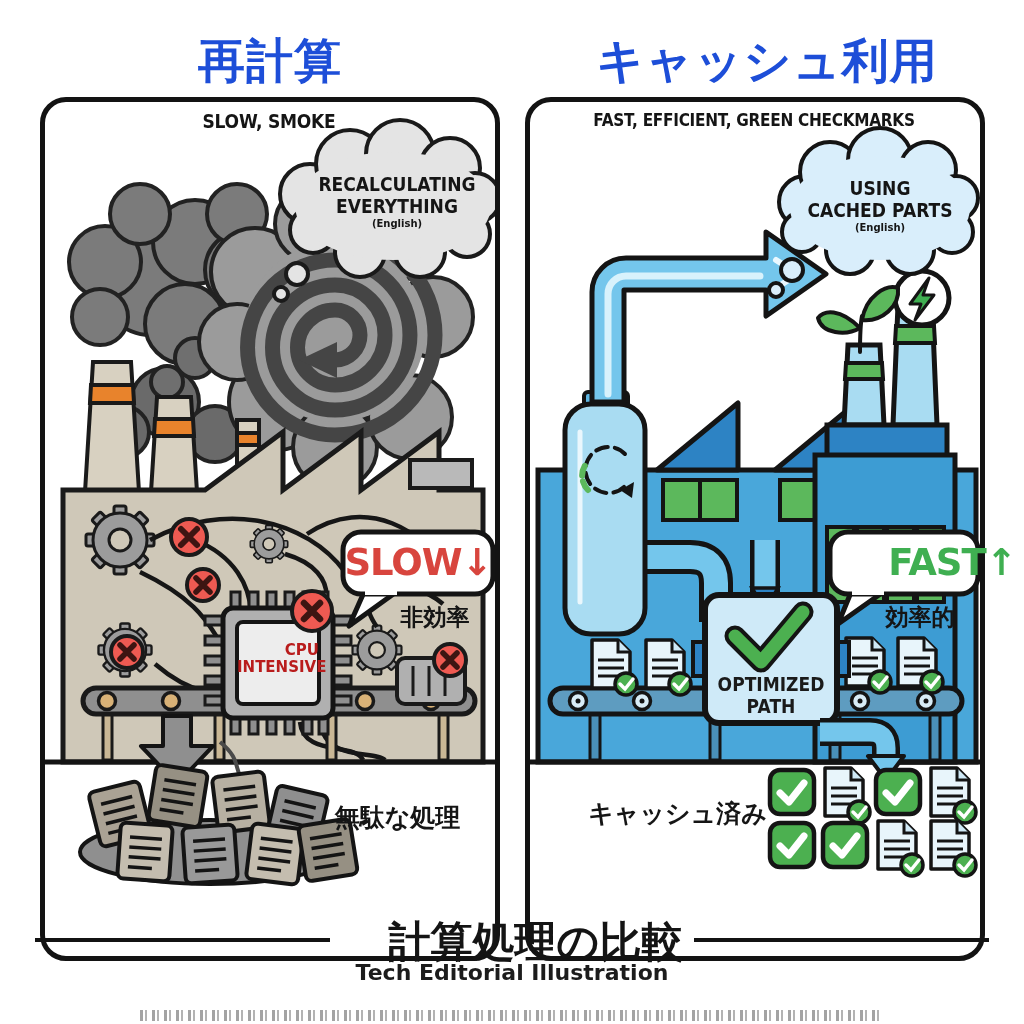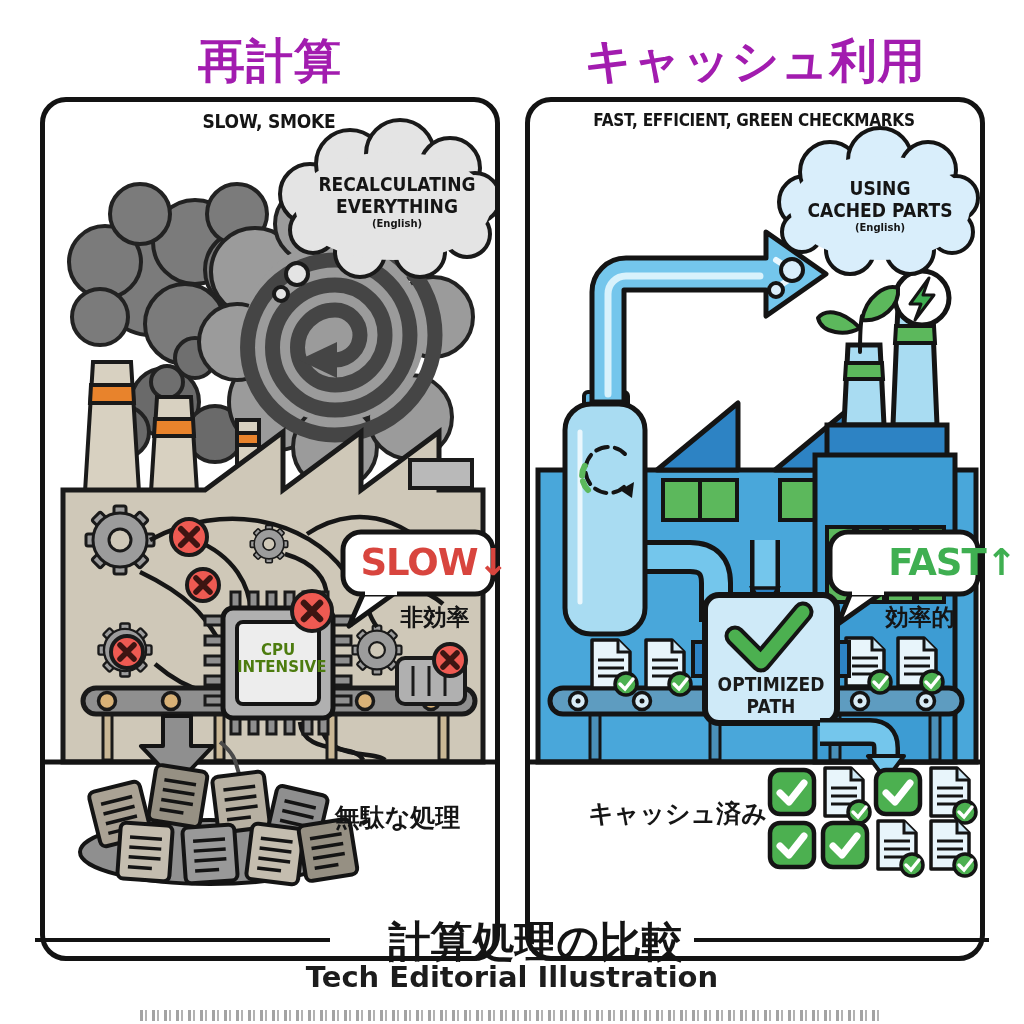--- a/index.html
+++ b/index.html
@@ -1,55 +1,55 @@
 <!DOCTYPE html>
 <html><head>
 <meta charset="utf-8">
 <style>
   html,body{margin:0;padding:0;background:#fff;}
   .canvas{position:relative;width:1024px;height:1024px;background:#fff;overflow:hidden;
           font-family:"DejaVu Sans","Liberation Sans",sans-serif;color:#111;}
   .page-title{position:absolute;top:30px;font-size:47px;font-weight:900;letter-spacing:1px;
-              text-align:center;color:#a21caf;}
+              text-align:center;color:#1d4ed8;}
   .panel{position:absolute;top:97px;width:460px;height:864px;border:5px solid #131313;
          border-radius:26px;background:#fff;box-sizing:border-box;}
   .panel svg{position:absolute;left:0;top:0;}
   .ov{position:absolute;text-align:center;font-weight:800;color:#151515;line-height:1.15;}
   .cond{transform:scaleX(.9);transform-origin:center;}
   .subtitle{top:9px;left:0;width:448px;font-size:19px;letter-spacing:-0.3px;}
   .subtitle.small{font-size:17px;}
   .cloudtxt{width:230px;}
   .cloudtxt .l1,.cloudtxt .l2{font-size:19px;font-weight:900;}
   .cloudtxt .l3{font-size:10px;font-weight:700;}
   .bubbletxt{display:flex;align-items:center;justify-content:center;
              font-size:37px;font-weight:900;letter-spacing:-1px;}
   .red{color:#d8453e;}
   .green{color:#3faf51;padding-left:48px;}
   .jp-cap{font-size:23px;font-weight:800;}
-  .chiptxt{font-size:15px;font-weight:900;color:#4d7c0f;}
+  .chiptxt{font-size:15px;font-weight:900;color:#b91c1c;text-align:right;}
   .boxtxt{font-size:19px;font-weight:900;color:#1a1a1a;}
   .bigcap{font-size:25px;font-weight:800;}
   .footer-title{position:absolute;top:914px;left:0;width:1024px;text-align:center;
                 font-size:42px;font-weight:900;color:#141414;margin-left:24px;}
   .footer-sub{position:absolute;top:960px;left:0;width:1024px;text-align:center;
-              font-size:29px;font-weight:600;color:#1c1c1c;}
+              font-size:22px;font-weight:600;color:#1c1c1c;}
   .rule{position:absolute;top:938px;height:4px;background:#131313;}
   .rule.left{left:35px;width:295px;}
   .rule.right{left:694px;width:295px;}
   .fineprint{position:absolute;top:1010px;left:140px;width:744px;height:11px;opacity:.5;
     background:repeating-linear-gradient(90deg,#4a4a4a 0 3px,transparent 3px 5px,#6a6a6a 5px 7px,transparent 7px 12px);
     filter:blur(.4px);}
 </style>
 </head>
 <body>
 
 <div class="canvas">
 
   <div class="page-title" style="left:40px;width:460px;">再計算</div>
-  <div class="page-title" style="left:525px;width:460px;">キャッシュ利用</div>
+  <div class="page-title" style="left:537px;width:460px;">キャッシュ利用</div>
 
   <section class="panel" style="left:40px;">
     <svg width="450" height="790" viewBox="0 0 450 790">
 
       <g stroke="#222" stroke-width="4" fill="#7b7b7b">
         <circle cx="105" cy="185" r="48"></circle>
           <circle cx="60" cy="160" r="36"></circle>
           <circle cx="150" cy="140" r="42"></circle>
         <circle cx="95" cy="112" r="30"></circle>
           <circle cx="200" cy="168" r="40"></circle>
@@ -255,21 +255,21 @@
         <rect x="320" y="485" width="32" height="8" fill="#ffffff"></rect>
       </g>
     </svg>
 
     <div class="ov subtitle cond">SLOW, SMOKE</div>
     <div class="ov cloudtxt" style="left:237px;top:72px;">
       <div class="l1 cond">RECALCULATING</div>
       <div class="l2 cond">EVERYTHING</div>
       <div class="l3">(English)</div>
     </div>
-    <div class="ov bubbletxt red" style="left:316px;top:434px;width:146px;height:54px;">
+    <div class="ov bubbletxt red" style="left:300px;top:434px;width:146px;height:54px;">
       <span>SLOW</span>
         <span>↓</span>
     </div>
     <div class="ov jp-cap" style="left:330px;top:502px;width:120px;">非効率</div>
     <div class="ov chiptxt" style="left:192px;top:540px;width:82px;">
       <div>CPU</div>
       <div>INTENSIVE</div>
     </div>
     <div class="ov bigcap" style="left:270px;top:702px;width:165px;">無駄な処理</div>
   </section>

